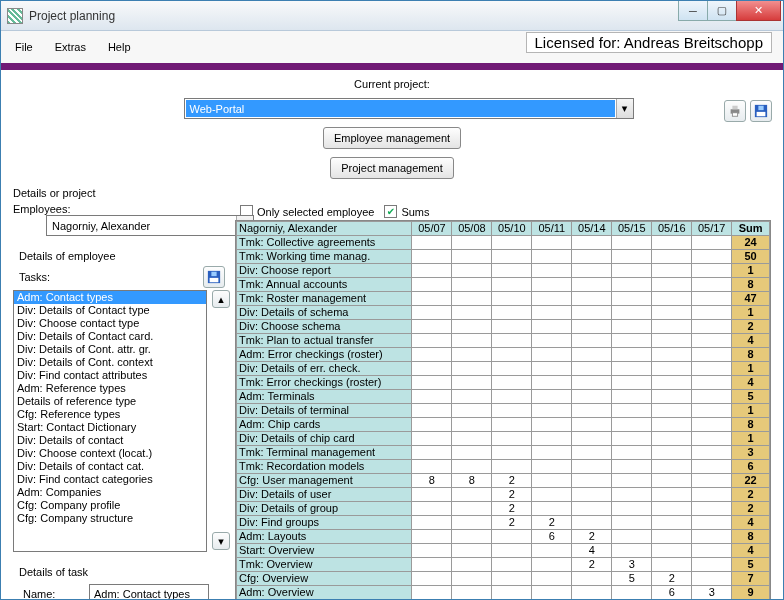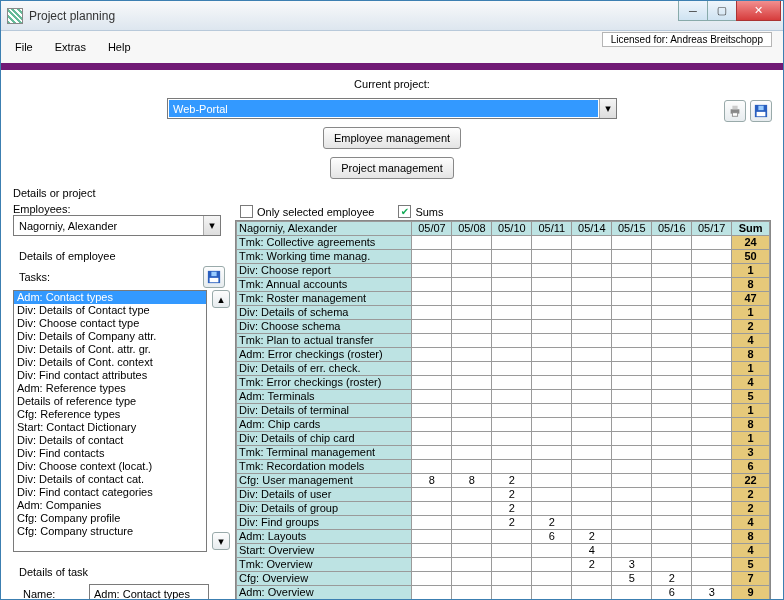--- a/index.html
+++ b/index.html
@@ -49,39 +49,40 @@
     border-bottom: 7px solid #701a75;
     background: #f7f7f7;
   }
   .menuitem { padding: 2px 4px; cursor: default; }
   .licensed {
     position: absolute;
     right: 12px;
     top: 32px;
     border: 1px solid #b5b5b5;
     padding: 1px 8px;
-    font-size: 10px;
+    font-size: 15px;
     background: #fff;
   }
   .toolbar1 {
     display: flex;
     align-items: center;
     padding: 8px 12px 4px 12px;
     gap: 8px;
     flex-direction: column;
   }
   .label { color: #000; }
   .combo {
     flex: 0 0 auto;
     border: 1px solid #7a7a7a;
     height: 21px;
     display: flex;
     align-items: flex-start;
     background: #fff;
     position: relative;
+    margin-left: 33px;
   }
   .combo .val {
     flex: 1;
     padding: 0 4px;
     background: #3399ff;
     color: #fff;
     height: 17px;
     margin: 1px;
     display: flex; align-items: center;
   }
@@ -134,21 +135,21 @@
   .details-task { margin-top: 14px; }
   .form-row { display: flex; align-items: center; gap: 6px; margin: 6px 0 0 10px; }
   .form-row .lbl { width: 60px; }
   .textfield {
     border: 1px solid #7a7a7a;
     height: 20px; padding: 1px 4px;
     background: #fff;
     display: flex; align-items: center;
   }
   .rightcol { flex: 1; display: flex; flex-direction: column; }
-  .checkrow { display: flex; align-items: center; gap: 24px; padding: 2px 5px; }
+  .checkrow { display: flex; align-items: center; gap: 10px; padding: 2px 5px; }
   .chk { display: flex; align-items: center; gap: 4px; }
   .chkbox { width: 13px; height: 13px; border: 1px solid #7a7a7a; background: #fff; display: flex; align-items: center; justify-content: center; font-size: 10px; color: #1a5; }
   .grid-wrap {
     border: 1px solid #888;
     background: #fff;
     overflow: hidden;
     position: relative;
   }
   .grid { border-collapse: collapse; width: 100%; font-size: 11px; }
   .grid th, .grid td {
@@ -245,30 +246,29 @@
           </svg>
       </div>
     </div>
 
     <div>
       <div class="listbox">
         <div class="items" id="task-items">
             <div class="listitem sel">Adm: Contact types</div>
             <div class="listitem">Div: Details of Contact type</div>
             <div class="listitem">Div: Choose contact type</div>
-            <div class="listitem">Div: Details of Company attr.</div>
+            <div class="listitem">Div: Details of Contact card.</div>
             <div class="listitem">Div: Details of Cont. attr. gr.</div>
             <div class="listitem">Div: Details of Cont. context</div>
             <div class="listitem">Div: Find contact attributes</div>
             <div class="listitem">Adm: Reference types</div>
             <div class="listitem">Details of reference type</div>
             <div class="listitem">Cfg: Reference types</div>
             <div class="listitem">Start: Contact Dictionary</div>
             <div class="listitem">Div: Details of contact</div>
-            <div class="listitem">Div: Find contacts</div>
             <div class="listitem">Div: Choose context (locat.)</div>
             <div class="listitem">Div: Details of contact cat.</div>
             <div class="listitem">Div: Find contact categories</div>
             <div class="listitem">Adm: Companies</div>
             <div class="listitem">Cfg: Company profile</div>
             <div class="listitem">Cfg: Company structure</div>
           </div>
       </div>
       <div class="updown">
         <div class="iconbtn" style="width:18px;height:18px">

